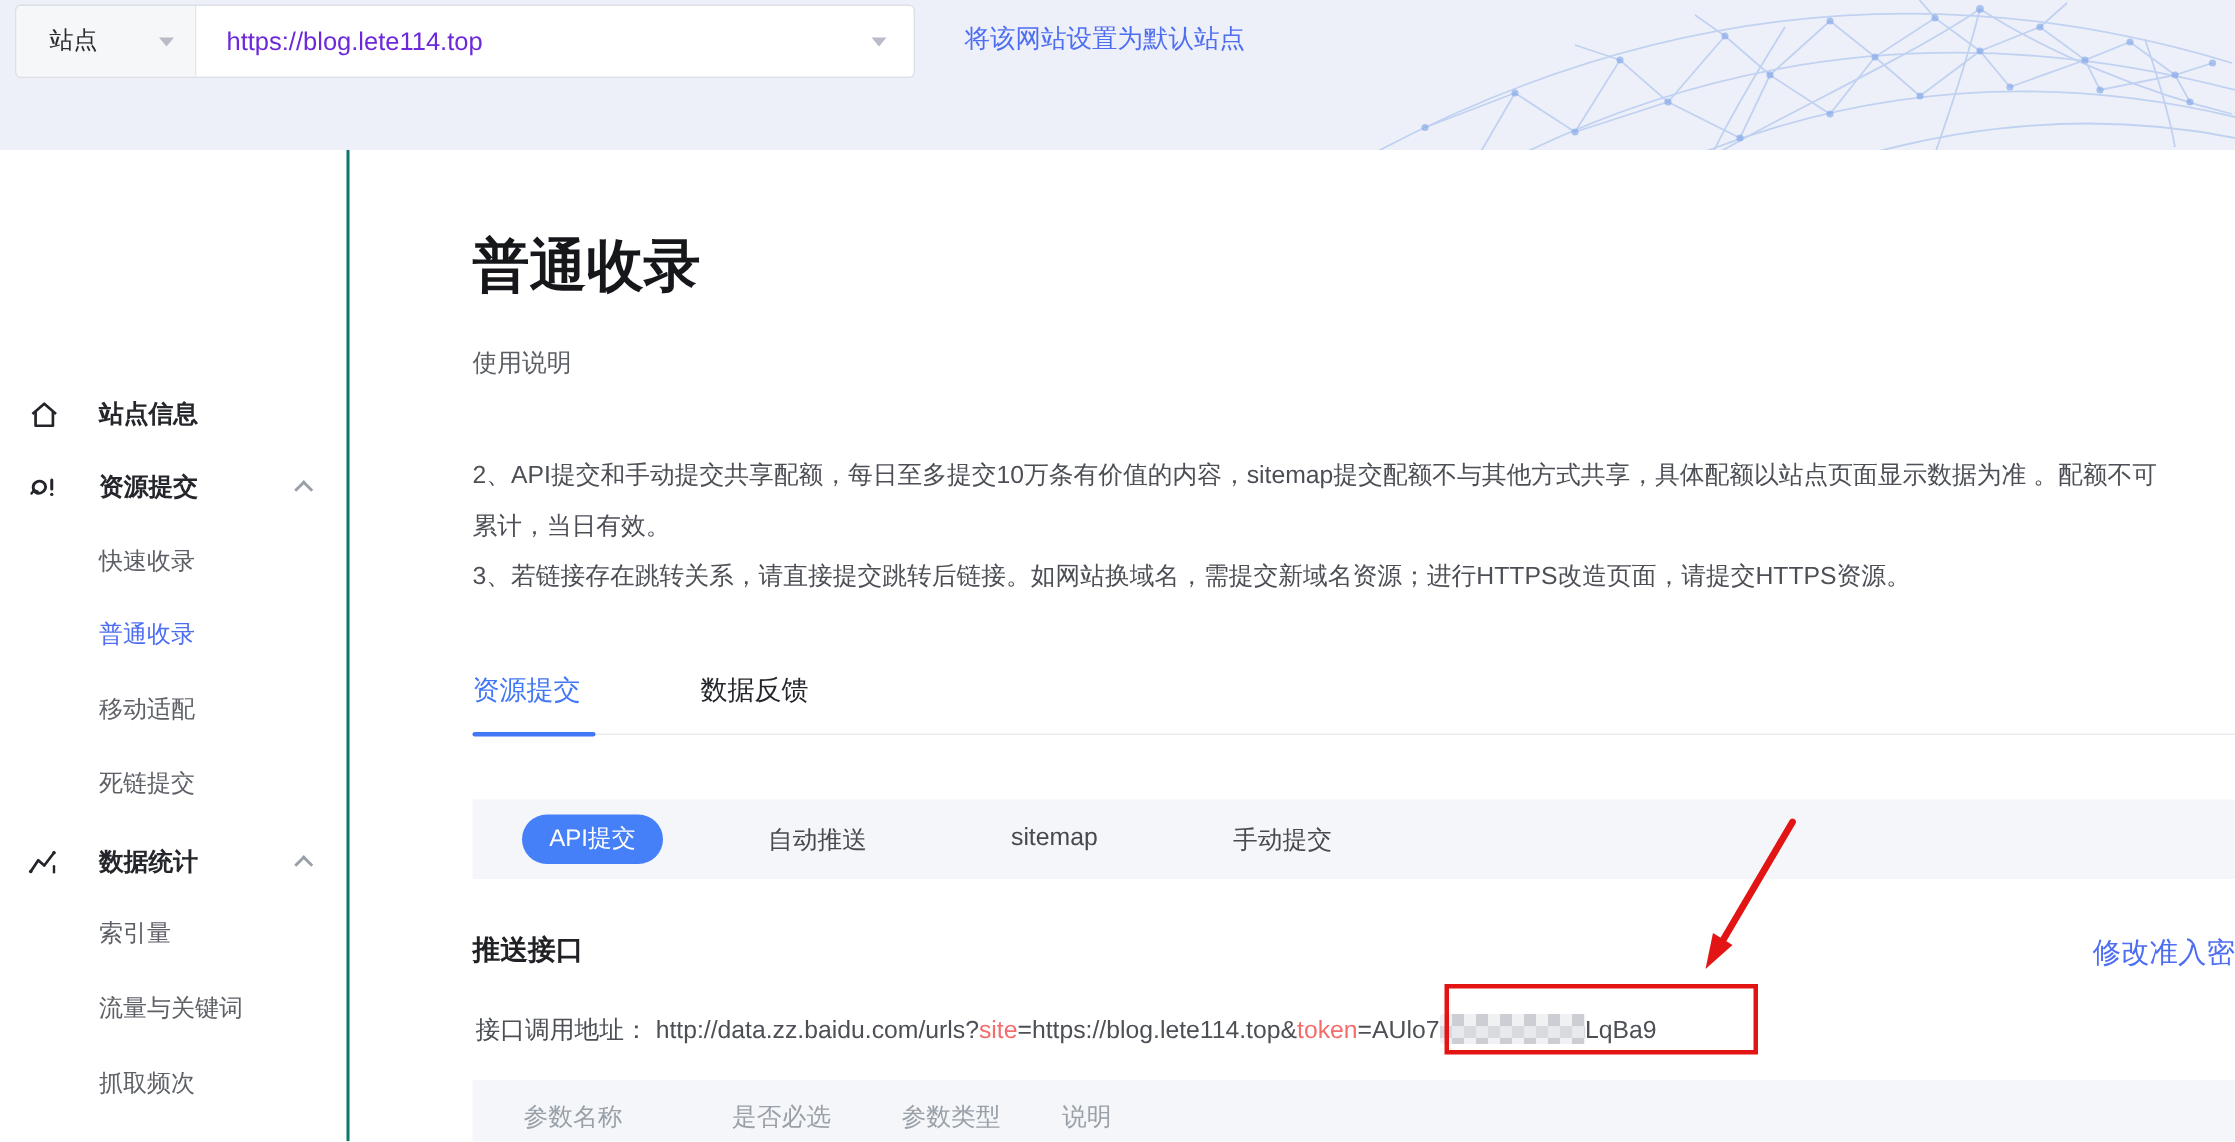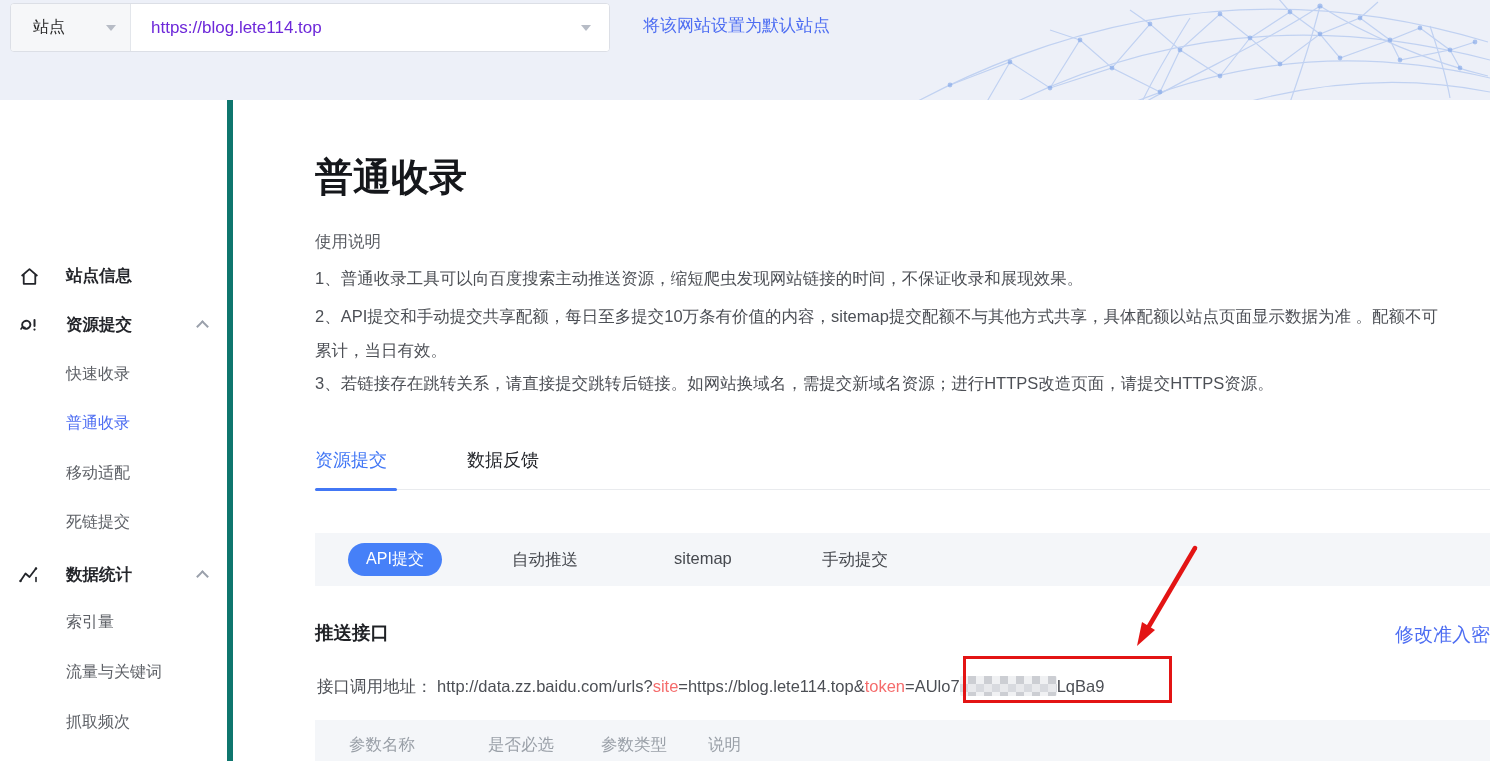--- a/index.html
+++ b/index.html
@@ -17,21 +17,21 @@
   .site-part .lbl { font-size:16px; color:#2b2b2b; flex:1; }
   .url-part { width:478px; background:#fff; display:flex; align-items:center; padding:0 18px 0 20px; cursor:pointer; }
   .url-part .url { font-size:17px; color:#6d28d9; flex:1; }
   .caret-down { width:0; height:0; border-left:5px solid transparent; border-right:5px solid transparent;
     border-top:6px solid #b7bcc6; }
   .default-link { position:absolute; left:643px; top:14px; font-size:17px; color:#4e6ef2;
     text-decoration:none; cursor:pointer; }
 
   
   .sidebar { position:absolute; left:0; top:100px; width:233px; height:661px; background:#fff;
-    border-right:6px solid #0f766e; }
+    border-right:2px solid #0f766e; }
   .srow { position:absolute; left:0; width:233px; height:28px; display:flex; align-items:center; cursor:pointer; }
   .srow .ic { position:absolute; left:18px; width:22px; height:22px; display:flex; align-items:center; justify-content:center; }
   .srow.l1 .txt { position:absolute; left:66px; font-size:16.5px; font-weight:bold; color:#24262b; }
   .srow.l2 .txt { position:absolute; left:66px; font-size:16px; color:#5d6066; }
   .srow.l2.active .txt { color:#4e6ef2; }
   .chev { position:absolute; right:26px; top:11px; width:9px; height:9px;
     border-left:2px solid #9aa0ab; border-top:2px solid #9aa0ab; transform:rotate(45deg); }
 
   
   .content { position:absolute; left:315px; top:100px; width:1175px; height:661px; }
@@ -194,21 +194,20 @@
     <div class="srow l2" style="top:658px">
       
     </div>
 
   </aside>
 
   <main class="content">
     <h1 class="page-title">普通收录</h1>
 
     <div class="usage-h">使用说明</div>
-    <div class="uline n0">1、普通收录工具可以向百度搜索主动推送资源，缩短爬虫发现网站链接的时间，不保证收录和展现效果。</div>
     <div class="uline n1">2、API提交和手动提交共享配额，每日至多提交10万条有价值的内容，sitemap提交配额不与其他方式共享，具体配额以站点页面显示数据为准 。配额不可</div>
     <div class="uline n2">累计，当日有效。</div>
     <div class="uline n3">3、若链接存在跳转关系，请直接提交跳转后链接。如网站换域名，需提交新域名资源；进行HTTPS改造页面，请提交HTTPS资源。</div>
 
     <div class="tabrow">
       <span class="tab t0">资源提交</span>
       <span class="tab t1">数据反馈</span>
       <span class="tab-underline"></span>
     </div>
 

